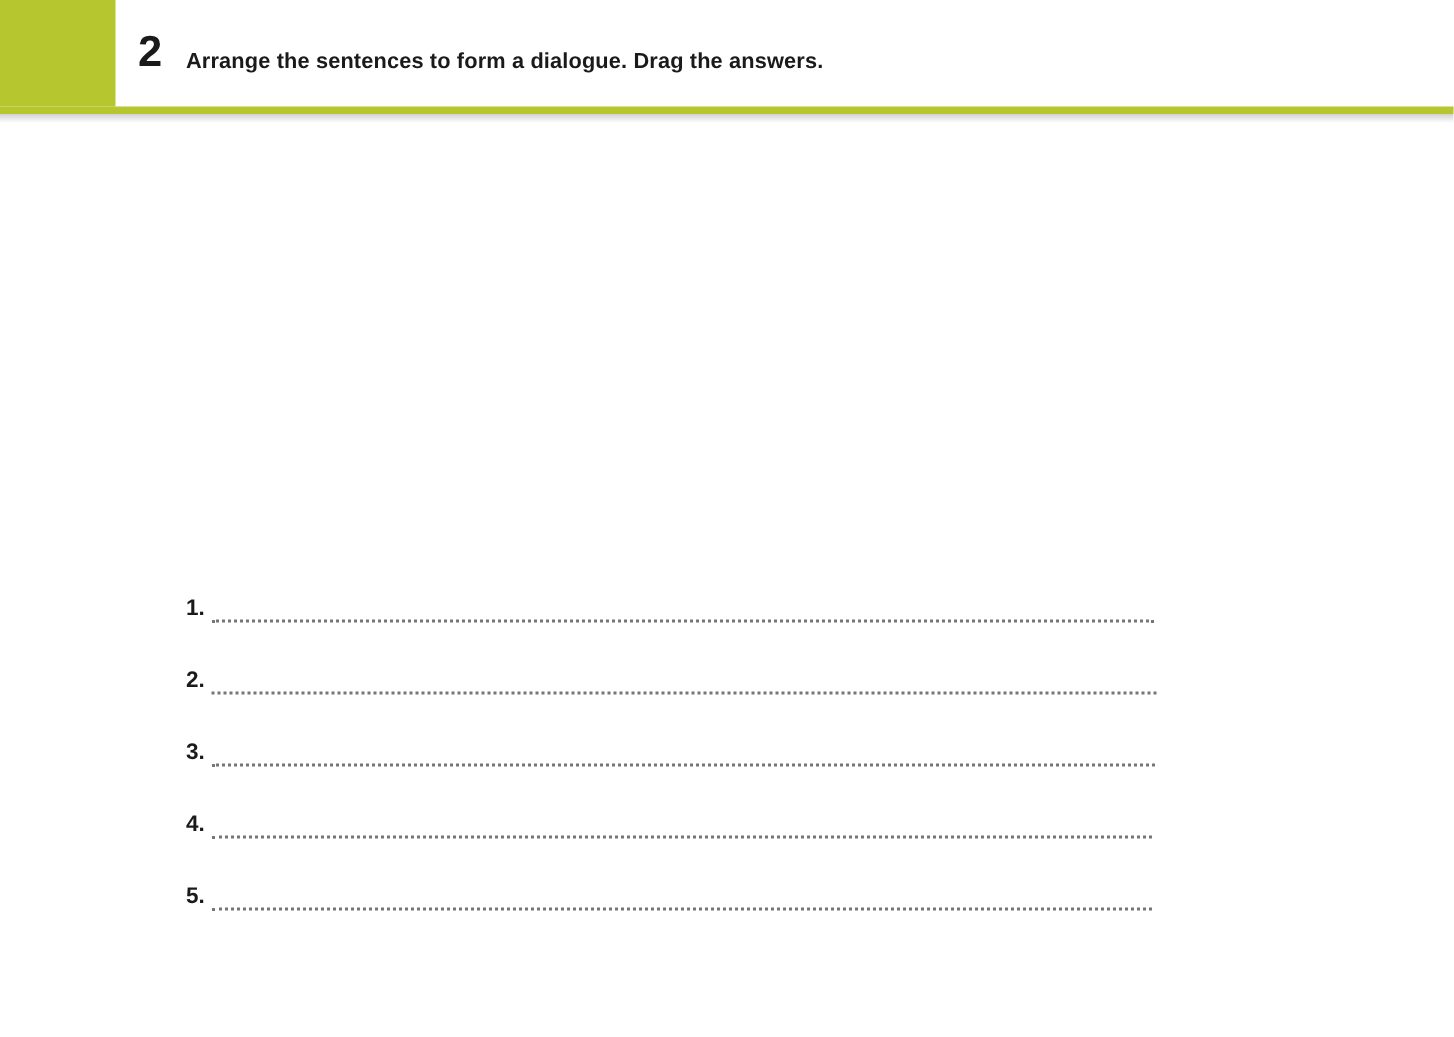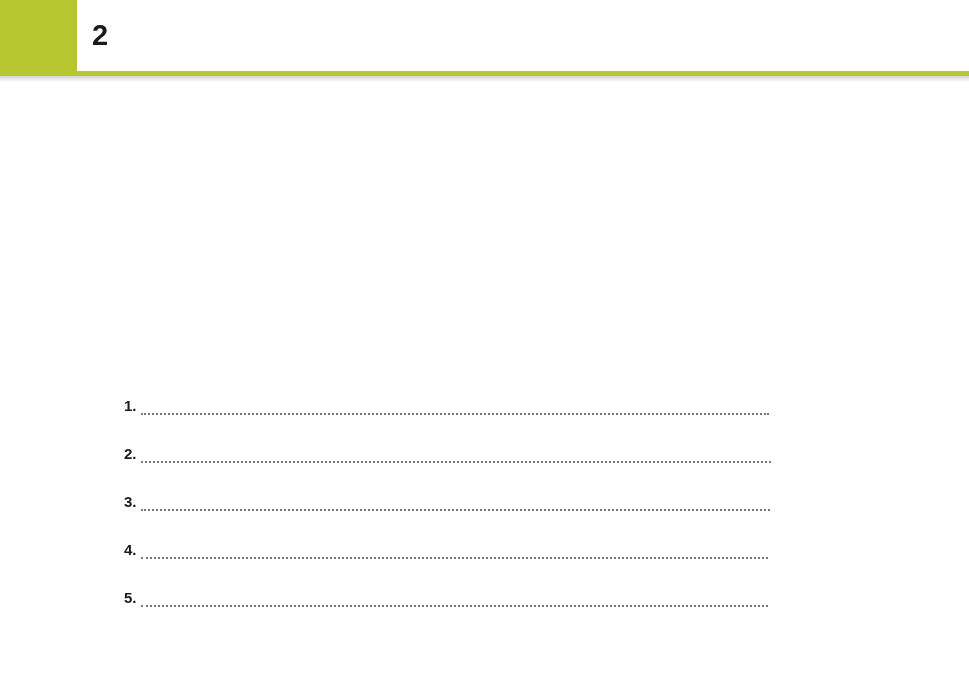--- a/index.html
+++ b/index.html
@@ -132,20 +132,21 @@
   }
 </style>
 </head>
 <body>
 
 <div class="page">
 
   <div class="header">
     <div class="header-swatch"></div>
     <div class="exercise-number">2</div>
+    <div class="exercise-instruction">Arrange the sentences to form a dialogue. Drag the answers.</div>
     <div class="header-rule"></div>
     <div class="header-rule-shadow"></div>
   </div>
 
   <div class="answers">
 
     <div class="answer-line">
       <span class="answer-num">1.</span>
       <span class="answer-dots w1"></span>
       <span class="answer-text"></span>

